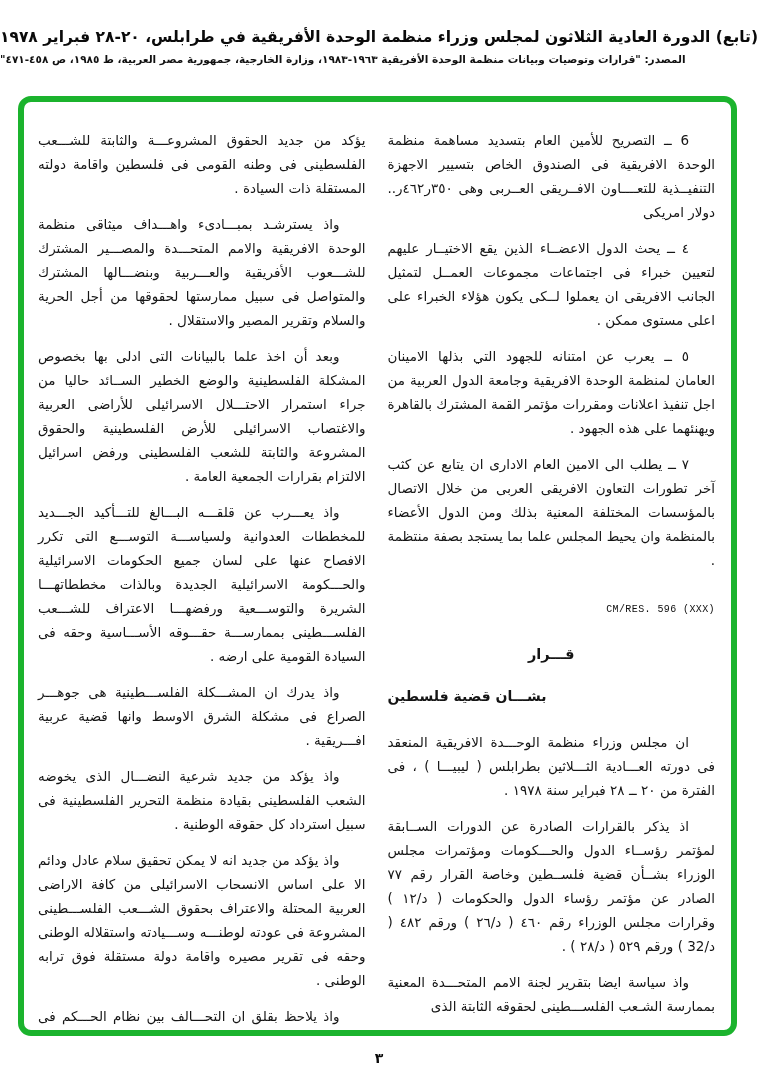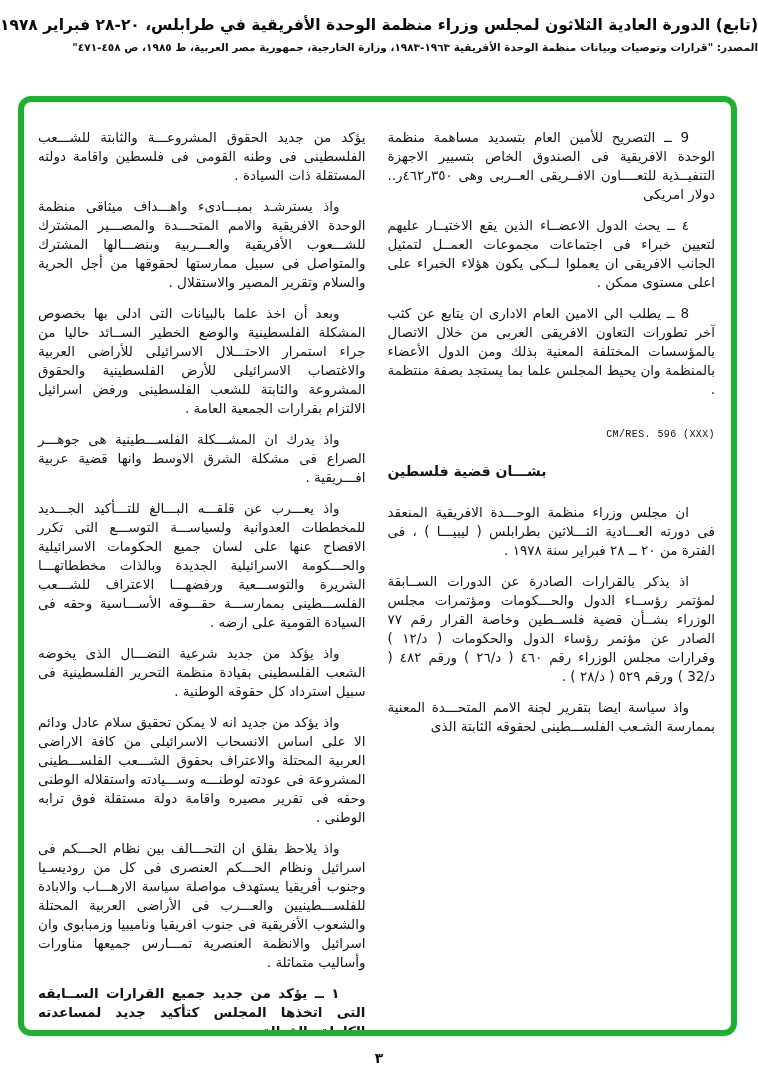--- a/index.html
+++ b/index.html
@@ -7,22 +7,22 @@
     position:relative;
     width:758px;height:1078px;
     background:#ffffff;
     font-family:"DejaVu Sans", sans-serif;
     color:#151515;
     overflow:hidden;
     margin:0 auto;
   }
   .header{
     position:absolute;
-    top:16px;left:0;right:0;
-    text-align:right;
+    top:28px;left:0;right:0;
+    text-align:left;
     direction:rtl;
   }
   .header-line1{
     font-size:15.5px;
     font-weight:bold;
     color:#0a0a0a;
   }
   .header-line2{
     margin-top:7px;
     font-size:10.5px;
@@ -42,21 +42,21 @@
   }
   .columns{
     direction:rtl;
     display:flex;
     gap:22px;
     height:100%;
   }
   .col{
     flex:1 1 0;
     font-size:13.5px;
-    line-height:19px;
+    line-height:24px;
     text-align:justify;
   }
   .col p{
     margin:0 0 12px 0;
     text-indent:26px;
   }
   .col p.no-indent{ text-indent:0; }
   .col p.bold-para{ font-weight:bold; }
   .doc-ref{
     direction:ltr;
@@ -95,36 +95,38 @@
 
   <div class="header">
     <div class="header-line1">(تابع) الدورة العادية الثلاثون لمجلس وزراء منظمة الوحدة الأفريقية في طرابلس، ٢٠-٢٨ فبراير ١٩٧٨</div>
     <div class="header-line2">المصدر: "قرارات وتوصيات وبيانات منظمة الوحدة الأفريقية ١٩٦٣-١٩٨٣، وزارة الخارجية، جمهورية مصر العربية، ط ١٩٨٥، ص ٤٥٨-٤٧١"</div>
   </div>
 
   <div class="green-frame" style="border-color: rgb(27, 179, 45);">
     <div class="columns">
 
       <div class="col" lang="ar" dir="rtl">
-        <p>9 ــ التصريح للأمين العام بتسديد مساهمة منظمة الوحدة الافريقية فى الصندوق الخاص بتسيير الاجهزة التنفيــذية للتعــــاون الافــريقى العــربى وهى ٣٥٠ر٤٦٢ر.. دولار امريكى</p>
+        <p>6 ــ التصريح للأمين العام بتسديد مساهمة منظمة الوحدة الافريقية فى الصندوق الخاص بتسيير الاجهزة التنفيــذية للتعــــاون الافــريقى العــربى وهى ٣٥٠ر٤٦٢ر.. دولار امريكى</p>
         <p>٤ ــ يحث الدول الاعضــاء الذين يقع الاختيــار عليهم لتعيين خبراء فى اجتماعات مجموعات العمــل لتمثيل الجانب الافريقى ان يعملوا لــكى يكون هؤلاء الخبراء على اعلى مستوى ممكن .</p>
-        <p>8 ــ يطلب الى الامين العام الادارى ان يتابع عن كثب آخر تطورات التعاون الافريقى العربى من خلال الاتصال بالمؤسسات المختلفة المعنية بذلك ومن الدول الأعضاء بالمنظمة وان يحيط المجلس علما بما يستجد بصفة منتظمة .</p>
+        <p>٥ ــ يعرب عن امتنانه للجهود التي بذلها الامينان العامان لمنظمة الوحدة الافريقية وجامعة الدول العربية من اجل تنفيذ اعلانات ومقررات مؤتمر القمة المشترك بالقاهرة ويهنئهما على هذه الجهود .</p>
+        <p>٧ ــ يطلب الى الامين العام الادارى ان يتابع عن كثب آخر تطورات التعاون الافريقى العربى من خلال الاتصال بالمؤسسات المختلفة المعنية بذلك ومن الدول الأعضاء بالمنظمة وان يحيط المجلس علما بما يستجد بصفة منتظمة .</p>
         <div class="doc-ref">CM/RES. 596 (XXX)</div>
+        <div class="res-title">قـــرار</div>
         <div class="res-subtitle">بشـــان قضية فلسطين</div>
         <p>ان مجلس وزراء منظمة الوحـــدة الافريقية المنعقد فى دورته العـــادية الثـــلاثين بطرابلس ( ليبيـــا ) ، فى الفترة من ٢٠ ــ ٢٨ فبراير سنة ١٩٧٨ .</p>
         <p>اذ يذكر بالقرارات الصادرة عن الدورات الســابقة لمؤتمر رؤســاء الدول والحـــكومات ومؤتمرات مجلس الوزراء بشــأن قضية فلســطين وخاصة القرار رقم ٧٧ الصادر عن مؤتمر رؤساء الدول والحكومات ( د/١٢ ) وقرارات مجلس الوزراء رقم ٤٦٠ ( د/٢٦ ) ورقم ٤٨٢ ( د/32 ) ورقم ٥٢٩ ( د/٢٨ ) .</p>
         <p>واذ سياسة ايضا بتقرير لجنة الامم المتحـــدة المعنية بممارسة الشـعب الفلســـطينى لحقوقه الثابتة الذى</p>
       </div>
 
       <div class="col" lang="ar" dir="rtl">
         <p class="no-indent">يؤكد من جديد الحقوق المشروعـــة والثابتة للشـــعب الفلسطينى فى وطنه القومى فى فلسطين واقامة دولته المستقلة ذات السيادة .</p>
         <p>واذ يسترشـد بمبـــادىء واهـــداف ميثاقى منظمة الوحدة الافريقية والامم المتحـــدة والمصـــير المشترك للشـــعوب الأفريقية والعـــربية وبنضـــالها المشترك والمتواصل فى سبيل ممارستها لحقوقها من أجل الحرية والسلام وتقرير المصير والاستقلال .</p>
         <p>وبعد أن اخذ علما بالبيانات التى ادلى بها بخصوص المشكلة الفلسطينية والوضع الخطير الســائد حاليا من جراء استمرار الاحتـــلال الاسرائيلى للأراضى العربية والاغتصاب الاسرائيلى للأرض الفلسطينية والحقوق المشروعة والثابتة للشعب الفلسطينى ورفض اسرائيل الالتزام بقرارات الجمعية العامة .</p>
+        <p>واذ يعـــرب عن قلقـــه البـــالغ للتـــأكيد الجـــديد للمخططات العدوانية ولسياســـة التوســـع التى تكرر الافصاح عنها على لسان جميع الحكومات الاسرائيلية والحـــكومة الاسرائيلية الجديدة وبالذات مخططاتهـــا الشريرة والتوســـعية ورفضهـــا الاعتراف للشـــعب الفلســـطينى بممارســـة حقـــوقه الأســـاسية وحقه فى السيادة القومية على ارضه .</p>
         <p>واذ يدرك ان المشـــكلة الفلســـطينية هى جوهـــر الصراع فى مشكلة الشرق الاوسط وانها قضية عربية افـــريقية .</p>
-        <p>واذ يعـــرب عن قلقـــه البـــالغ للتـــأكيد الجـــديد للمخططات العدوانية ولسياســـة التوســـع التى تكرر الافصاح عنها على لسان جميع الحكومات الاسرائيلية والحـــكومة الاسرائيلية الجديدة وبالذات مخططاتهـــا الشريرة والتوســـعية ورفضهـــا الاعتراف للشـــعب الفلســـطينى بممارســـة حقـــوقه الأســـاسية وحقه فى السيادة القومية على ارضه .</p>
         <p>واذ يؤكد من جديد شرعية النضـــال الذى يخوضه الشعب الفلسطينى بقيادة منظمة التحرير الفلسطينية فى سبيل استرداد كل حقوقه الوطنية .</p>
         <p>واذ يؤكد من جديد انه لا يمكن تحقيق سلام عادل ودائم الا على اساس الانسحاب الاسرائيلى من كافة الاراضى العربية المحتلة والاعتراف بحقوق الشـــعب الفلســـطينى المشروعة فى عودته لوطنـــه وســـيادته واستقلاله الوطنى وحقه فى تقرير مصيره واقامة دولة مستقلة فوق ترابه الوطنى .</p>
         <p>واذ يلاحظ بقلق ان التحـــالف بين نظام الحـــكم فى اسرائيل ونظام الحـــكم العنصرى فى كل من روديسـيا وجنوب أفريقيا يستهدف مواصلة سياسة الارهـــاب والابادة للفلســـطينيين والعـــرب فى الأراضى العربية المحتلة والشعوب الأفريقية فى جنوب افريقيا وناميبيا وزمبابوى وان اسرائيل والانظمة العنصرية تمـــارس جميعها مناورات وأساليب متماثلة .</p>
         <p class="bold-para">١ ــ يؤكد من جديد جميع القرارات الســابقه التى اتخذها المجلس كتأكيد جديد لمساعدته الكاملة والفعالة</p>
       </div>
 
     </div>
   </div>
 
   <div class="page-number">٣</div>

